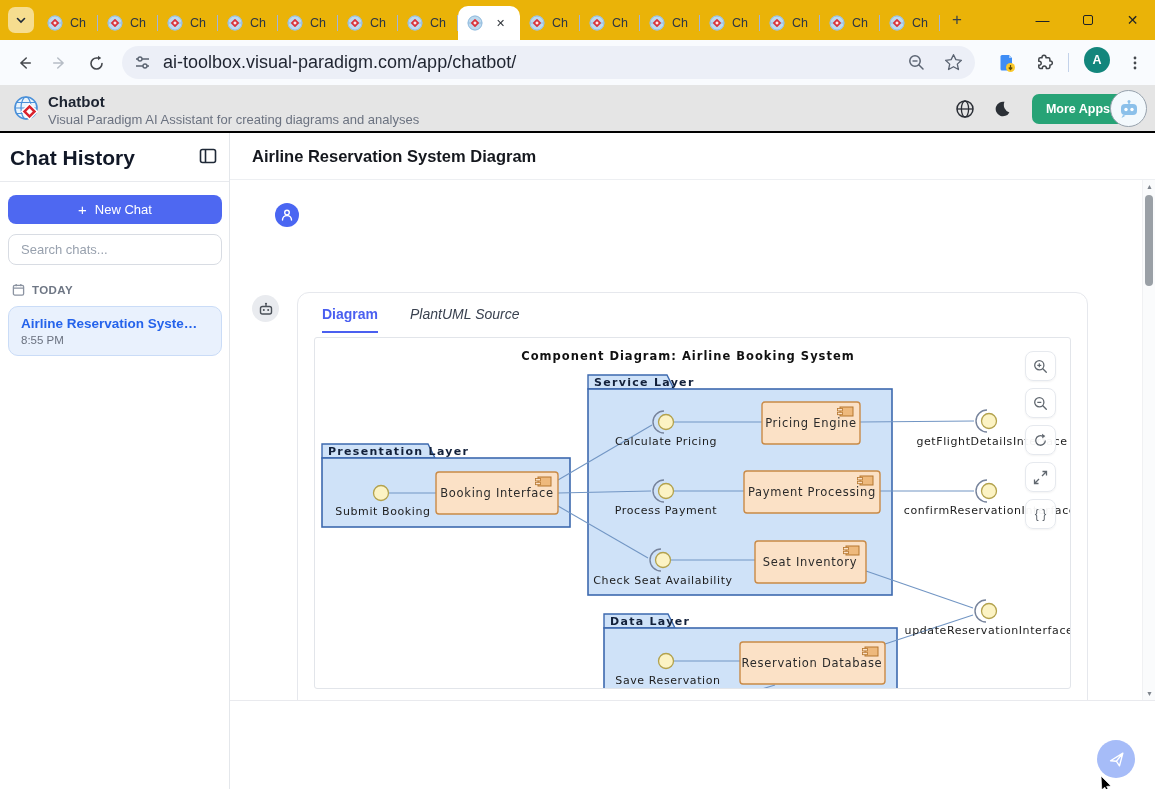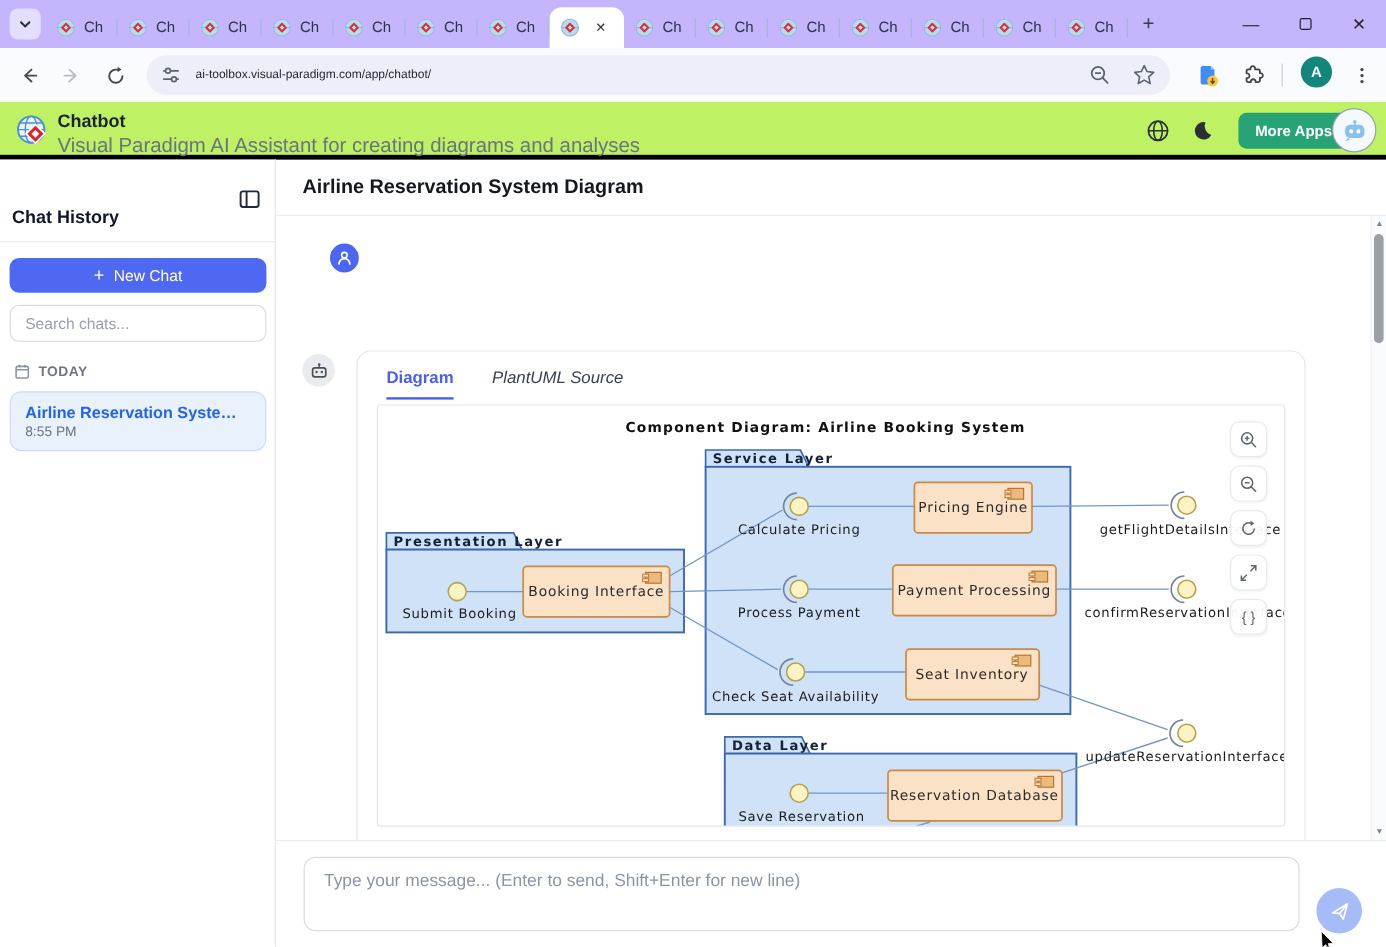--- a/index.html
+++ b/index.html
@@ -1,59 +1,59 @@
 <!DOCTYPE html>
 <html><head>
 <meta charset="utf-8">
 <style>
   * { margin:0; padding:0; box-sizing:border-box; }
   body { font-family:"Liberation Sans", sans-serif; }
   .page { position:relative; width:1155px; height:789px; background:#fff; overflow:hidden; }
 
   
-  .tabstrip { position:relative; height:40px; background:#c4b5fd; display:flex; align-items:flex-end; }
+  .tabstrip { position:relative; height:40px; background:#eab308; display:flex; align-items:flex-end; }
   .tab-chevron { position:absolute; left:8px; top:7px; width:26px; height:26px; border-radius:7px;
     background:rgba(255,255,255,.55); display:flex; align-items:center; justify-content:center; cursor:pointer; }
   .tab-list { position:absolute; left:38px; top:0; height:40px; display:flex; align-items:flex-end; }
   .tab { height:34px; width:60px; display:flex; align-items:center; padding-left:9px; gap:7px; position:relative; cursor:pointer; }
   .tab .tab-label { font-size:12.5px; color:#2b3545; }
   .tab .tab-sep { position:absolute; right:0; top:9px; width:1px; height:16px; background:#a3b6d6; }
   .tab.active { background:#fff; border-radius:10px 10px 0 0; width:62px; }
   .tab-close { font-size:11px; color:#30353b; margin-left:6px; cursor:pointer; }
   .newtab { position:absolute; left:945px; top:8px; width:24px; height:24px; display:flex; align-items:center;
     justify-content:center; font-size:17px; color:#374049; cursor:pointer; }
   .wincontrols { position:absolute; right:0; top:0; height:40px; display:flex; }
   .winbtn { width:45px; height:40px; display:flex; align-items:center; justify-content:center; color:#1e2227; font-size:14px; cursor:pointer; }
   .winbtn .maxbox { width:10px; height:10px; border:1.2px solid #1e2227; border-radius:2px; }
 
   .toolbar { position:relative; height:45px; background:#f9fbfe; }
   .navbtn { position:absolute; top:11px; width:24px; height:24px; display:flex; align-items:center; justify-content:center; cursor:pointer; }
   .omnibox { position:absolute; left:122px; top:6px; width:853px; height:33px; background:#eceff7; border-radius:17px;
     display:flex; align-items:center; padding:0 12px; }
-  .omnibox .url { font-size:10px; color:#1f2430; margin-left:12px; flex:1; }
+  .omnibox .url { font-size:18px; color:#1f2430; margin-left:12px; flex:1; }
   .ext-sep { position:absolute; left:1068px; top:13px; width:1px; height:19px; background:#c3d2ea; }
   .avatar-a { position:absolute; left:1084px; top:7px; width:26px; height:26px; border-radius:50%; background:#13867c;
     color:#fff; font-size:12.5px; font-weight:bold; display:flex; align-items:center; justify-content:center; cursor:pointer; }
 
   
-  .appheader { position:relative; height:48px; background:#bef264; border-bottom:4px solid #000000; }
+  .appheader { position:relative; height:48px; background:#e5e5e5; border-bottom:2px solid #000000; }
   .vp-logo { position:absolute; left:13px; top:10px; }
   .app-title { position:absolute; left:48px; top:8px; font-size:15px; font-weight:bold; color:#1c2330; }
-  .app-sub { position:absolute; left:48px; top:27px; font-size:17px; color:#6b7280; }
+  .app-sub { position:absolute; left:48px; top:27px; font-size:13px; color:#6b7280; }
   .hdr-icon { position:absolute; top:14px; cursor:pointer; }
   .more-apps { position:absolute; left:1032px; top:9px; width:92px; height:30px; background:#27a376; color:#fff;
     border:none; border-radius:7px; font-size:12.5px; font-weight:bold; font-family:"Liberation Sans",sans-serif; cursor:pointer; }
   .robot-avatar { position:absolute; left:1110px; top:5px; width:37px; height:37px; border-radius:50%;
     border:1.5px solid #97a2ad; background:#f3f9fd; display:flex; align-items:center; justify-content:center; cursor:pointer; }
 
   
   .appbody { display:flex; height:656px; }
   .sidebar { width:230px; border-right:1px solid #e4e7eb; position:relative; background:#fff; }
   .sb-title-row { display:flex; align-items:center; justify-content:space-between; padding:13px 12px 11px 10px; }
-  .sb-title { font-size:15px; font-weight:bold; color:#111827;margin-top:27px; }
+  .sb-title { font-size:21px; font-weight:bold; color:#111827; }
   .sb-divider { height:1px; background:#e8eaee; }
   .newchat-btn { display:flex; align-items:center; justify-content:center; gap:8px; margin:13px 8px 0;
     height:29px; background:#4e68f1; border:none; border-radius:8px; color:#fff; font-size:13px;
     font-family:"Liberation Sans",sans-serif; cursor:pointer; width:214px; }
   .newchat-plus { font-size:15px; font-weight:normal; }
   .search-input { margin:10px 8px 0; width:214px; height:31px; border:1px solid #d8dce3; border-radius:8px;
     padding:0 12px; font-size:13px; font-family:"Liberation Sans",sans-serif; color:#404040; outline:none; }
   .search-input::placeholder { color:#98a1ae; }
   .sb-section { display:flex; align-items:center; gap:7px; margin:18px 0 10px 12px; font-size:11.5px; font-weight:bold;
     color:#6e7684; letter-spacing:.4px; }
@@ -588,21 +588,20 @@
         </div>
 
         <div class="chat-scrollbar">
           <div class="sb-arrow" style="top:3px">▲</div>
           <div class="sb-thumb"></div>
           <div class="sb-arrow" style="bottom:3px">▼</div>
         </div>
       </div>
 
       <div class="composer">
-        <textarea placeholder="Type your message... (Enter to send, Shift+Enter for new line)" style=""></textarea>
         <button class="send-btn">
           <svg width="17" height="17" viewBox="0 0 20 20">
               <path d="M3 11.5 L17.5 2.5 L13.5 17.5 L9.8 12 Z M9.8 12 L17.5 2.5" fill="none" stroke="#fff" stroke-width="1.6" stroke-linejoin="round"></path>
             </svg>
         </button>
       </div>
     </div>
   </div>
 
   <div class="mouse-cursor">

